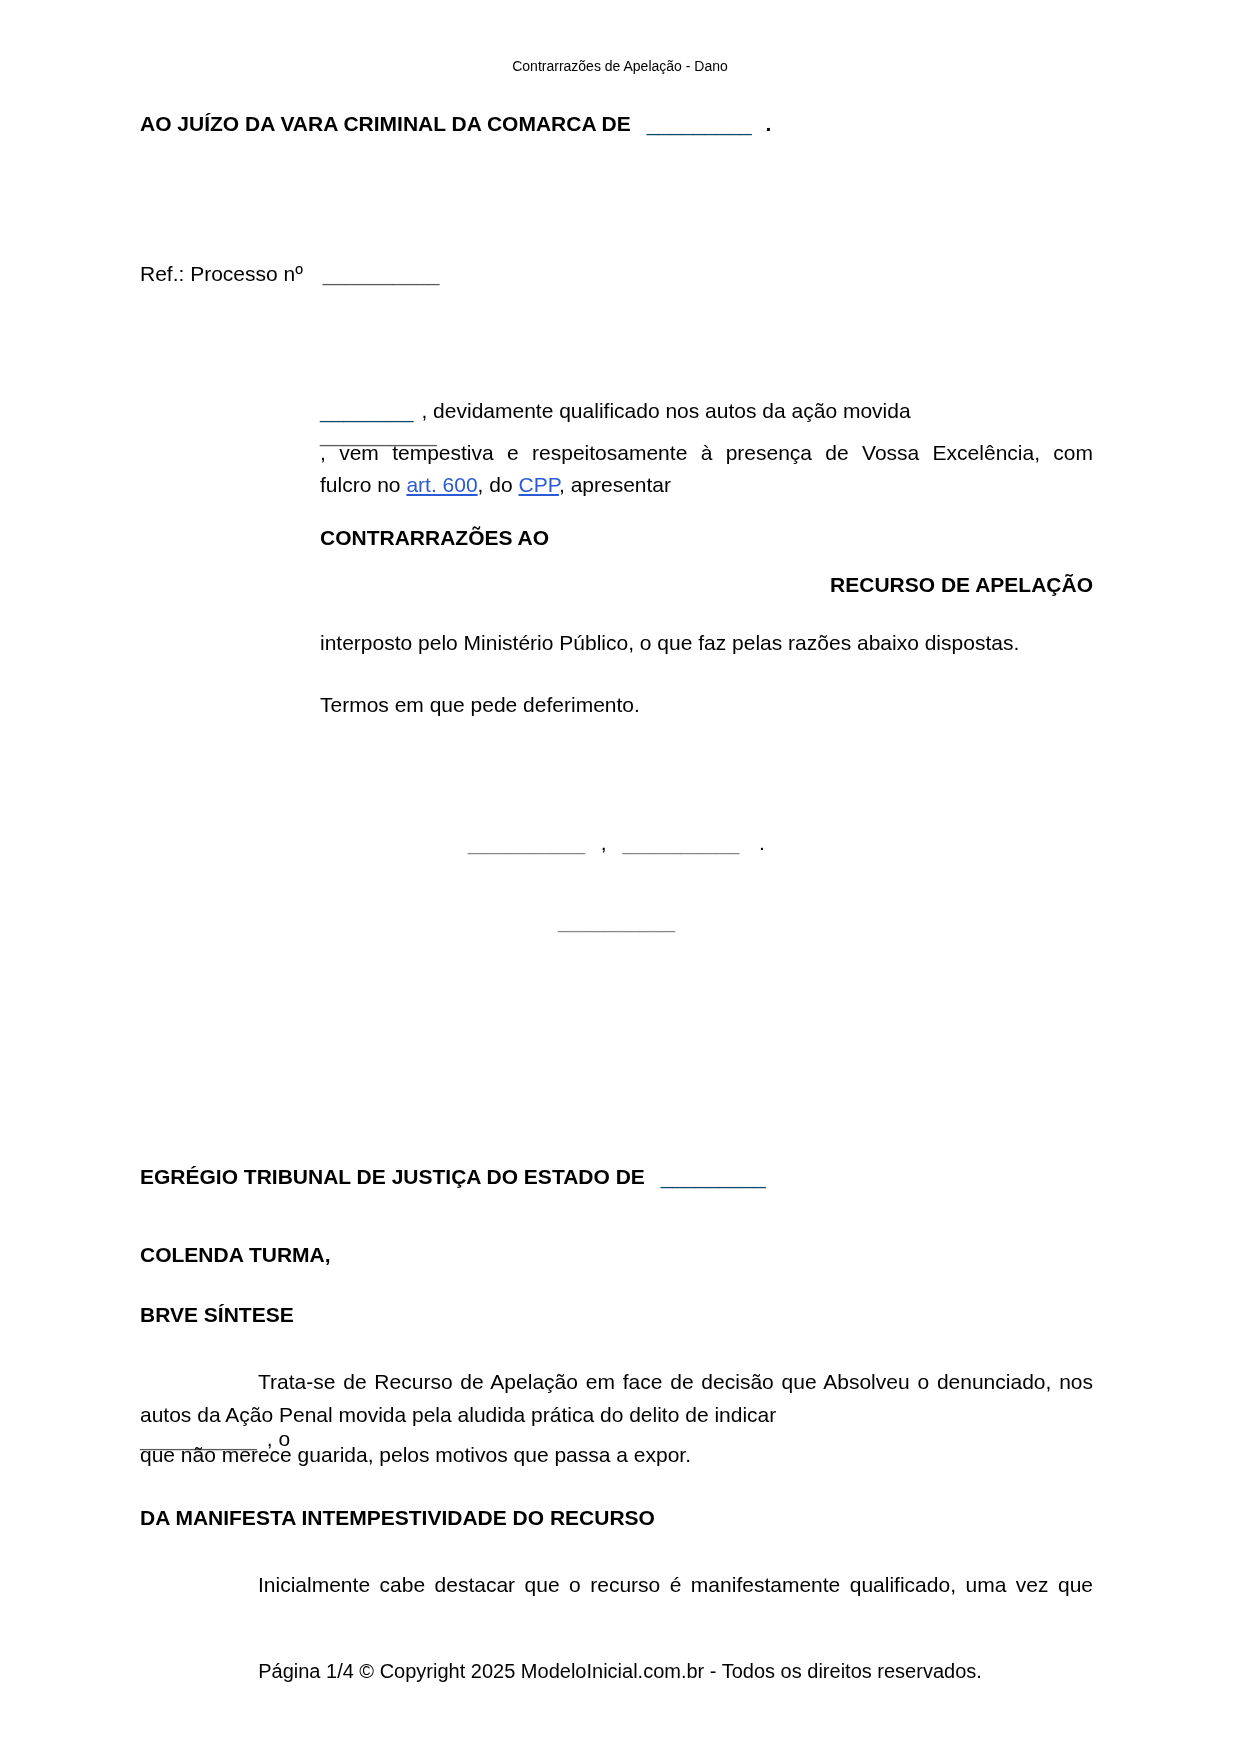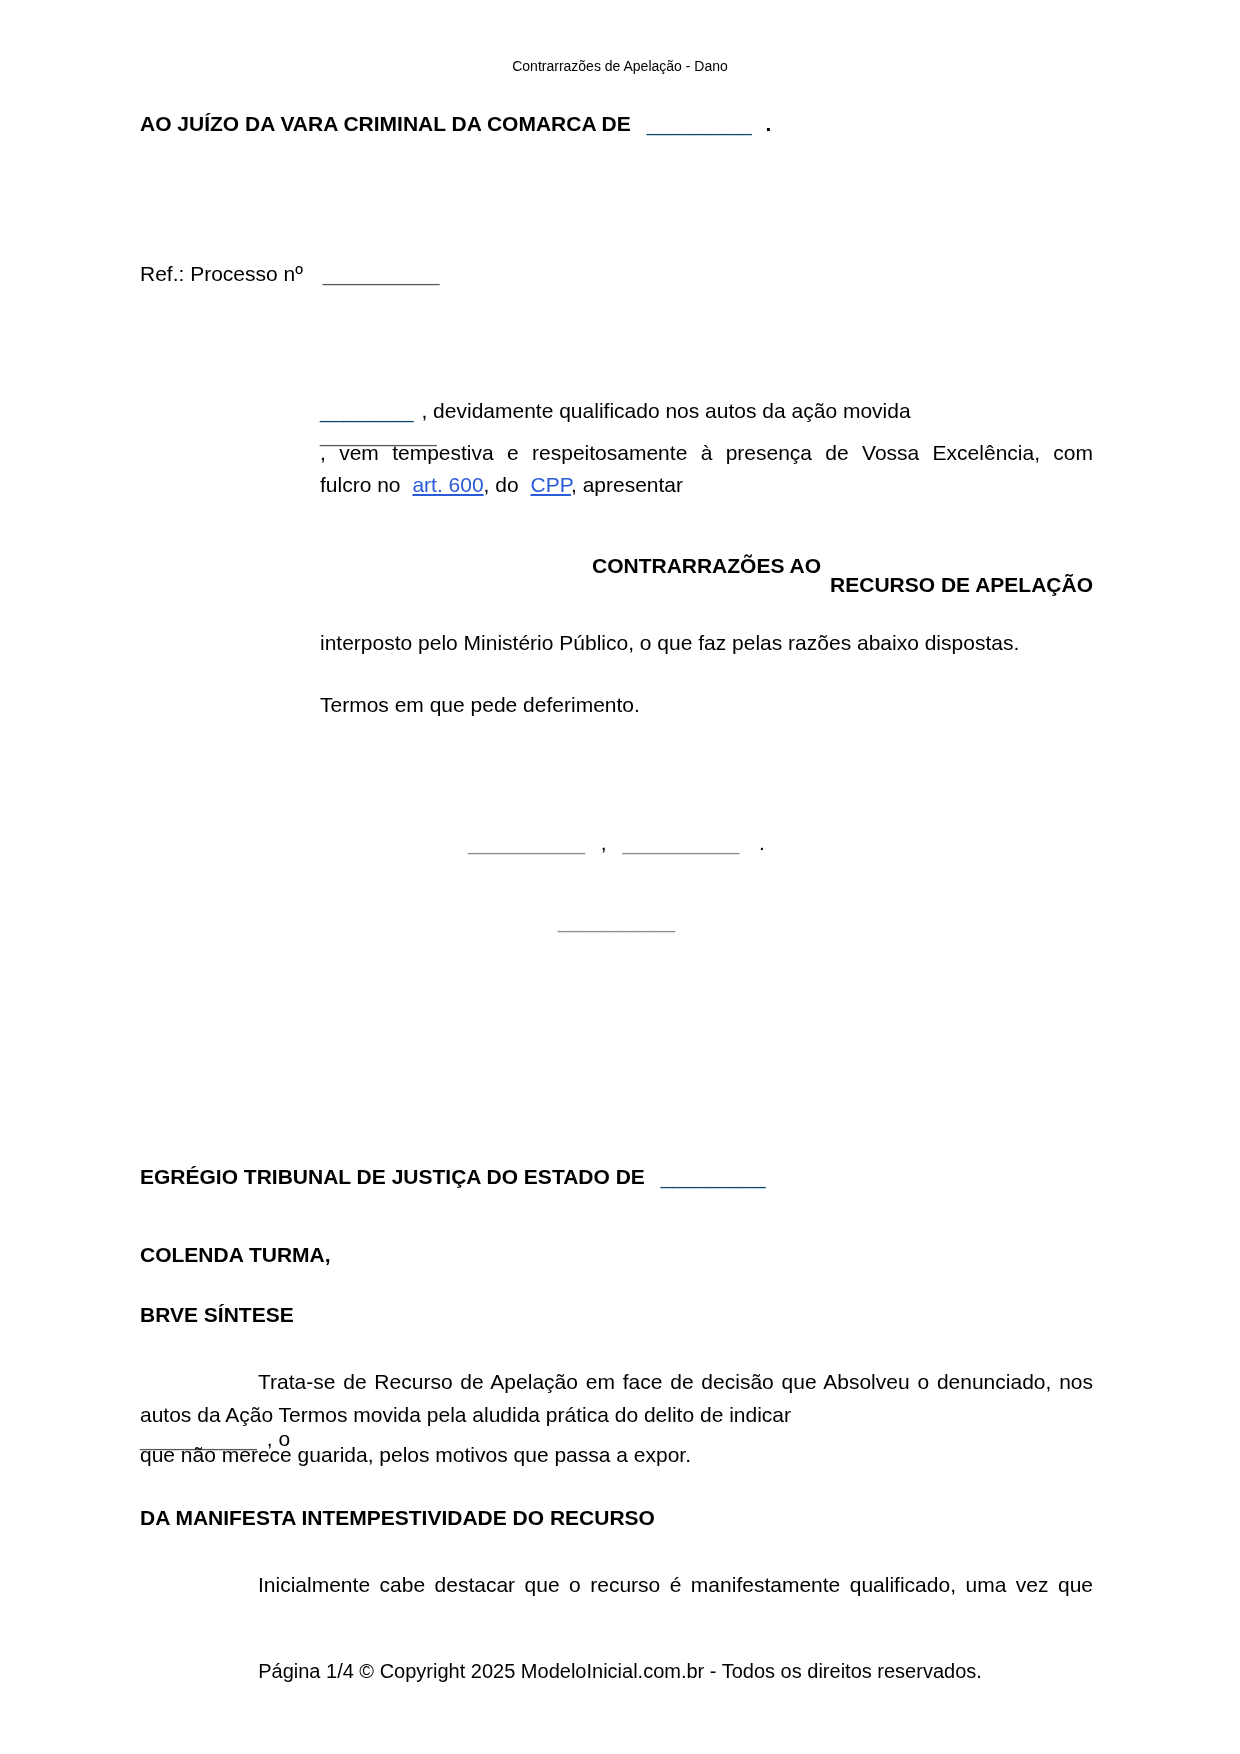--- a/index.html
+++ b/index.html
@@ -19,21 +19,21 @@
   .indent { left: 320px; width: 773px; }
   .centerpage { left: 0; width: 1240px; text-align: center; }
   .bold { font-weight: bold; }
   .title { font-size: 14px; }
   .footer { font-size: 20px; }
   .justify-last { text-align: justify; text-align-last: justify; white-space: normal; }
   .flexline { display: flex; justify-content: space-between; align-items: baseline; white-space: nowrap; flex-direction: column; }
   .blank { color: #5a5a5a; letter-spacing: 0; }
   .blank-bold { color: #0c4a6e; font-weight: normal; }
   .blank-grey { color: #8a8a8a; }
-  .ml6  { margin-left: 6px; }
+  .ml6  { }
   .ml8  { margin-left: 8px; }
   .ml10 { margin-left: 10px; }
   .ml14 { margin-left: 14px; }
   .sep { margin: 0 10px; }
   a.doclink { color: #2a5bd7; text-decoration: underline; cursor: pointer; }
   .textindent { text-indent: 118px; }
 </style>
 </head>
 <body>
 
@@ -60,21 +60,21 @@
   </div>
 
   <div class="block indent justify-last" style="top:441px">, vem tempestiva e respeitosamente à presença de Vossa Excelência, com</div>
 
   <div class="line indent" style="top:473px">
     <span>fulcro no</span>
     <a class="doclink ml6">art. 600</a><span>, do</span>
     <a class="doclink ml6">CPP</a><span>, apresentar</span>
   </div>
 
-  <div class="line indent bold" style="top:554px; text-align:center">CONTRARRAZÕES AO</div>
+  <div class="line indent bold" style="top:526px; text-align:left">CONTRARRAZÕES AO</div>
   <div class="line indent bold" style="top:573px; text-align:right">RECURSO DE APELAÇÃO</div>
 
   <div class="line indent" style="top:631px">interposto pelo Ministério Público, o que faz pelas razões abaixo dispostas.</div>
 
   <div class="line indent" style="top:693px">Termos em que pede deferimento.</div>
 
   <div class="line full" style="top:831px; text-align:center">
     <span class="blank-grey">__________</span>
     <span class="sep">,</span>
     <span class="blank-grey">__________</span>
@@ -89,21 +89,21 @@
     <span>EGRÉGIO TRIBUNAL DE JUSTIÇA DO ESTADO DE</span>
     <span class="blank-bold ml10">_________</span>
   </div>
 
   <div class="line full bold" style="top:1243px">COLENDA TURMA,</div>
 
   <div class="line full bold" style="top:1303px">BRVE SÍNTESE</div>
 
   <div class="block full justify-last textindent" style="top:1370px">Trata-se de Recurso de Apelação em face de decisão que Absolveu o denunciado, nos</div>
   <div class="block full flexline" style="top:1403px">
-    <span>autos da Ação Termos movida pela aludida prática do delito de indicar</span>
+    <span>autos da Ação Penal movida pela aludida prática do delito de indicar</span>
     <span>
       <span class="blank">__________</span><span class="ml10">, o</span>
     </span>
   </div>
   <div class="line full" style="top:1443px">que não merece guarida, pelos motivos que passa a expor.</div>
 
   <div class="line full bold" style="top:1506px">DA MANIFESTA INTEMPESTIVIDADE DO RECURSO</div>
 
   <div class="block full justify-last textindent" style="top:1573px">Inicialmente cabe destacar que o recurso é manifestamente qualificado, uma vez que</div>
 

